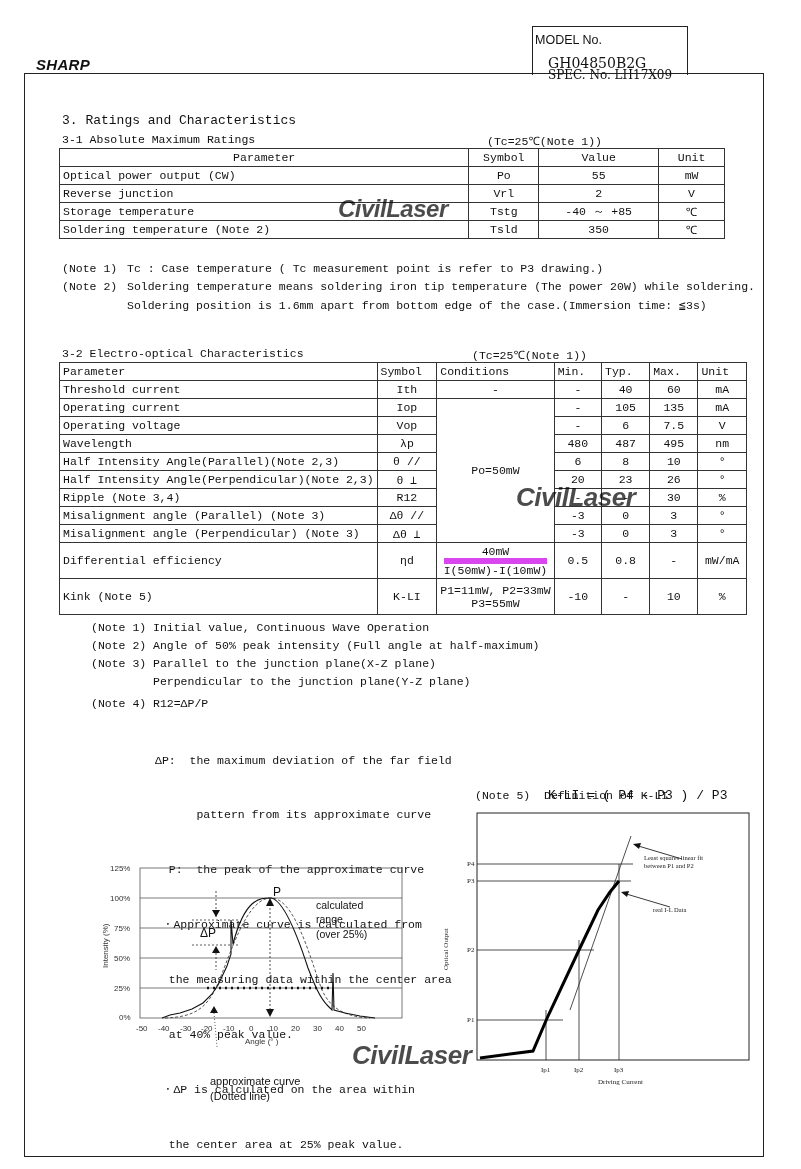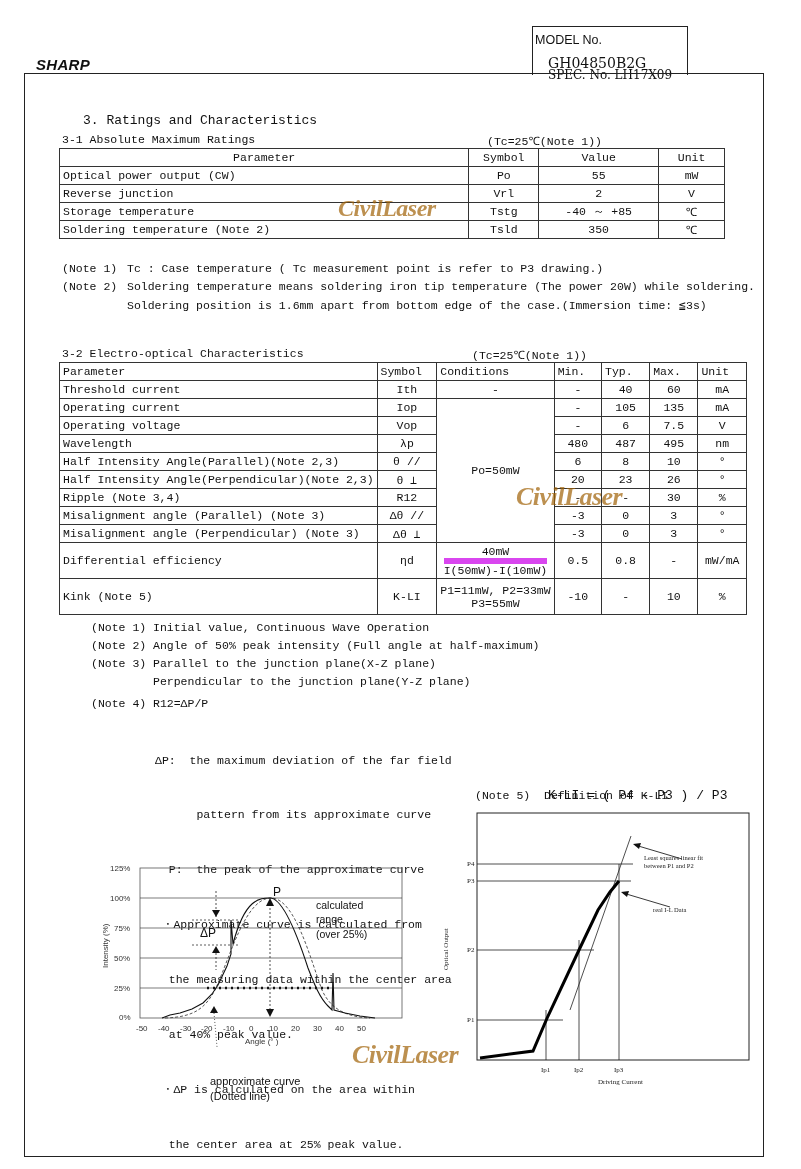--- a/index.html
+++ b/index.html
@@ -5,33 +5,33 @@
   html, body { margin:0; padding:0; background:#fff; }
   body { width:801px; height:1169px; position:relative; overflow:hidden; font-family:"DejaVu Serif", "Liberation Serif", serif; color:#111; }
   .abs { position:absolute; }
   .logo { left:36px; top:56px; font-family:"Liberation Sans", sans-serif; font-weight:bold; font-size:15px; letter-spacing:0.3px; font-style:italic; }
   .model-box { left:532px; top:26px; width:154px; height:48px; border:1.5px solid #222; border-bottom:none; }
   .model-label { left:535px; top:33px; font-size:12.5px; font-family:"Liberation Sans Narrow","Liberation Sans", sans-serif; }
   .model-value { left:548px; top:55px; font-size:14px; }
   .spec-no { left:548px; top:68px; font-size:12px; }
   .page-frame { left:24px; top:73px; width:738px; height:1082px; border:1.5px solid #222; }
   .mono { font-family:"Liberation Mono","DejaVu Sans Mono", monospace; font-size:11.5px; }
-  .sec-title { left:62px; top:113px; font-size:13px;margin-left:21px; }
+  .sec-title { left:62px; top:113px; font-size:13px; }
   .sub-title { left:62px; top:133px; }
   .cond-r { left:487px; top:133px; }
   table.spec { position:absolute; border-collapse:collapse; font-family:"Liberation Mono","DejaVu Sans Mono", monospace; font-size:11.5px; }
   table.spec td { border:1px solid #333; padding:0 3px; height:17px; white-space:nowrap; }
   table.spec tr.head td { }
   table.spec td.c { text-align:center; }
   table.t1 { left:59px; top:148px; width:666px; border:1.5px solid #222; }
   table.t2 { left:59px; top:362px; width:688px; border:1.5px solid #222; }
   .frac { display:inline-block; text-align:center; line-height:13px; }
   .frac .num { border-bottom:6px solid #d946ef; padding:0 2px; }
   .note { font-family:Liberation Mono, monospace; font-size:11.5px; white-space:pre; }
-  .watermark { font-family:Liberation Serif, serif; font-weight:bold; font-style:italic; color:#a16207; opacity:0.7; font-size:28px; letter-spacing:-0.5px; pointer-events:none; }
+  .watermark { font-family:Liberation Sans, sans-serif; font-weight:bold; font-style:italic; color:#000000; opacity:0.7; font-size:28px; letter-spacing:-0.5px; pointer-events:none; }
   .chart-label { font-family:"Liberation Sans", sans-serif; }
 </style>
 </head>
 <body>
 
 <div class="abs logo">SHARP</div>
 <div class="abs model-box"></div>
 <div class="abs model-label">MODEL No.</div>
 <div class="abs model-value">GH04850B2G</div>
 <div class="abs spec-no">SPEC. No. LH17X09</div>

